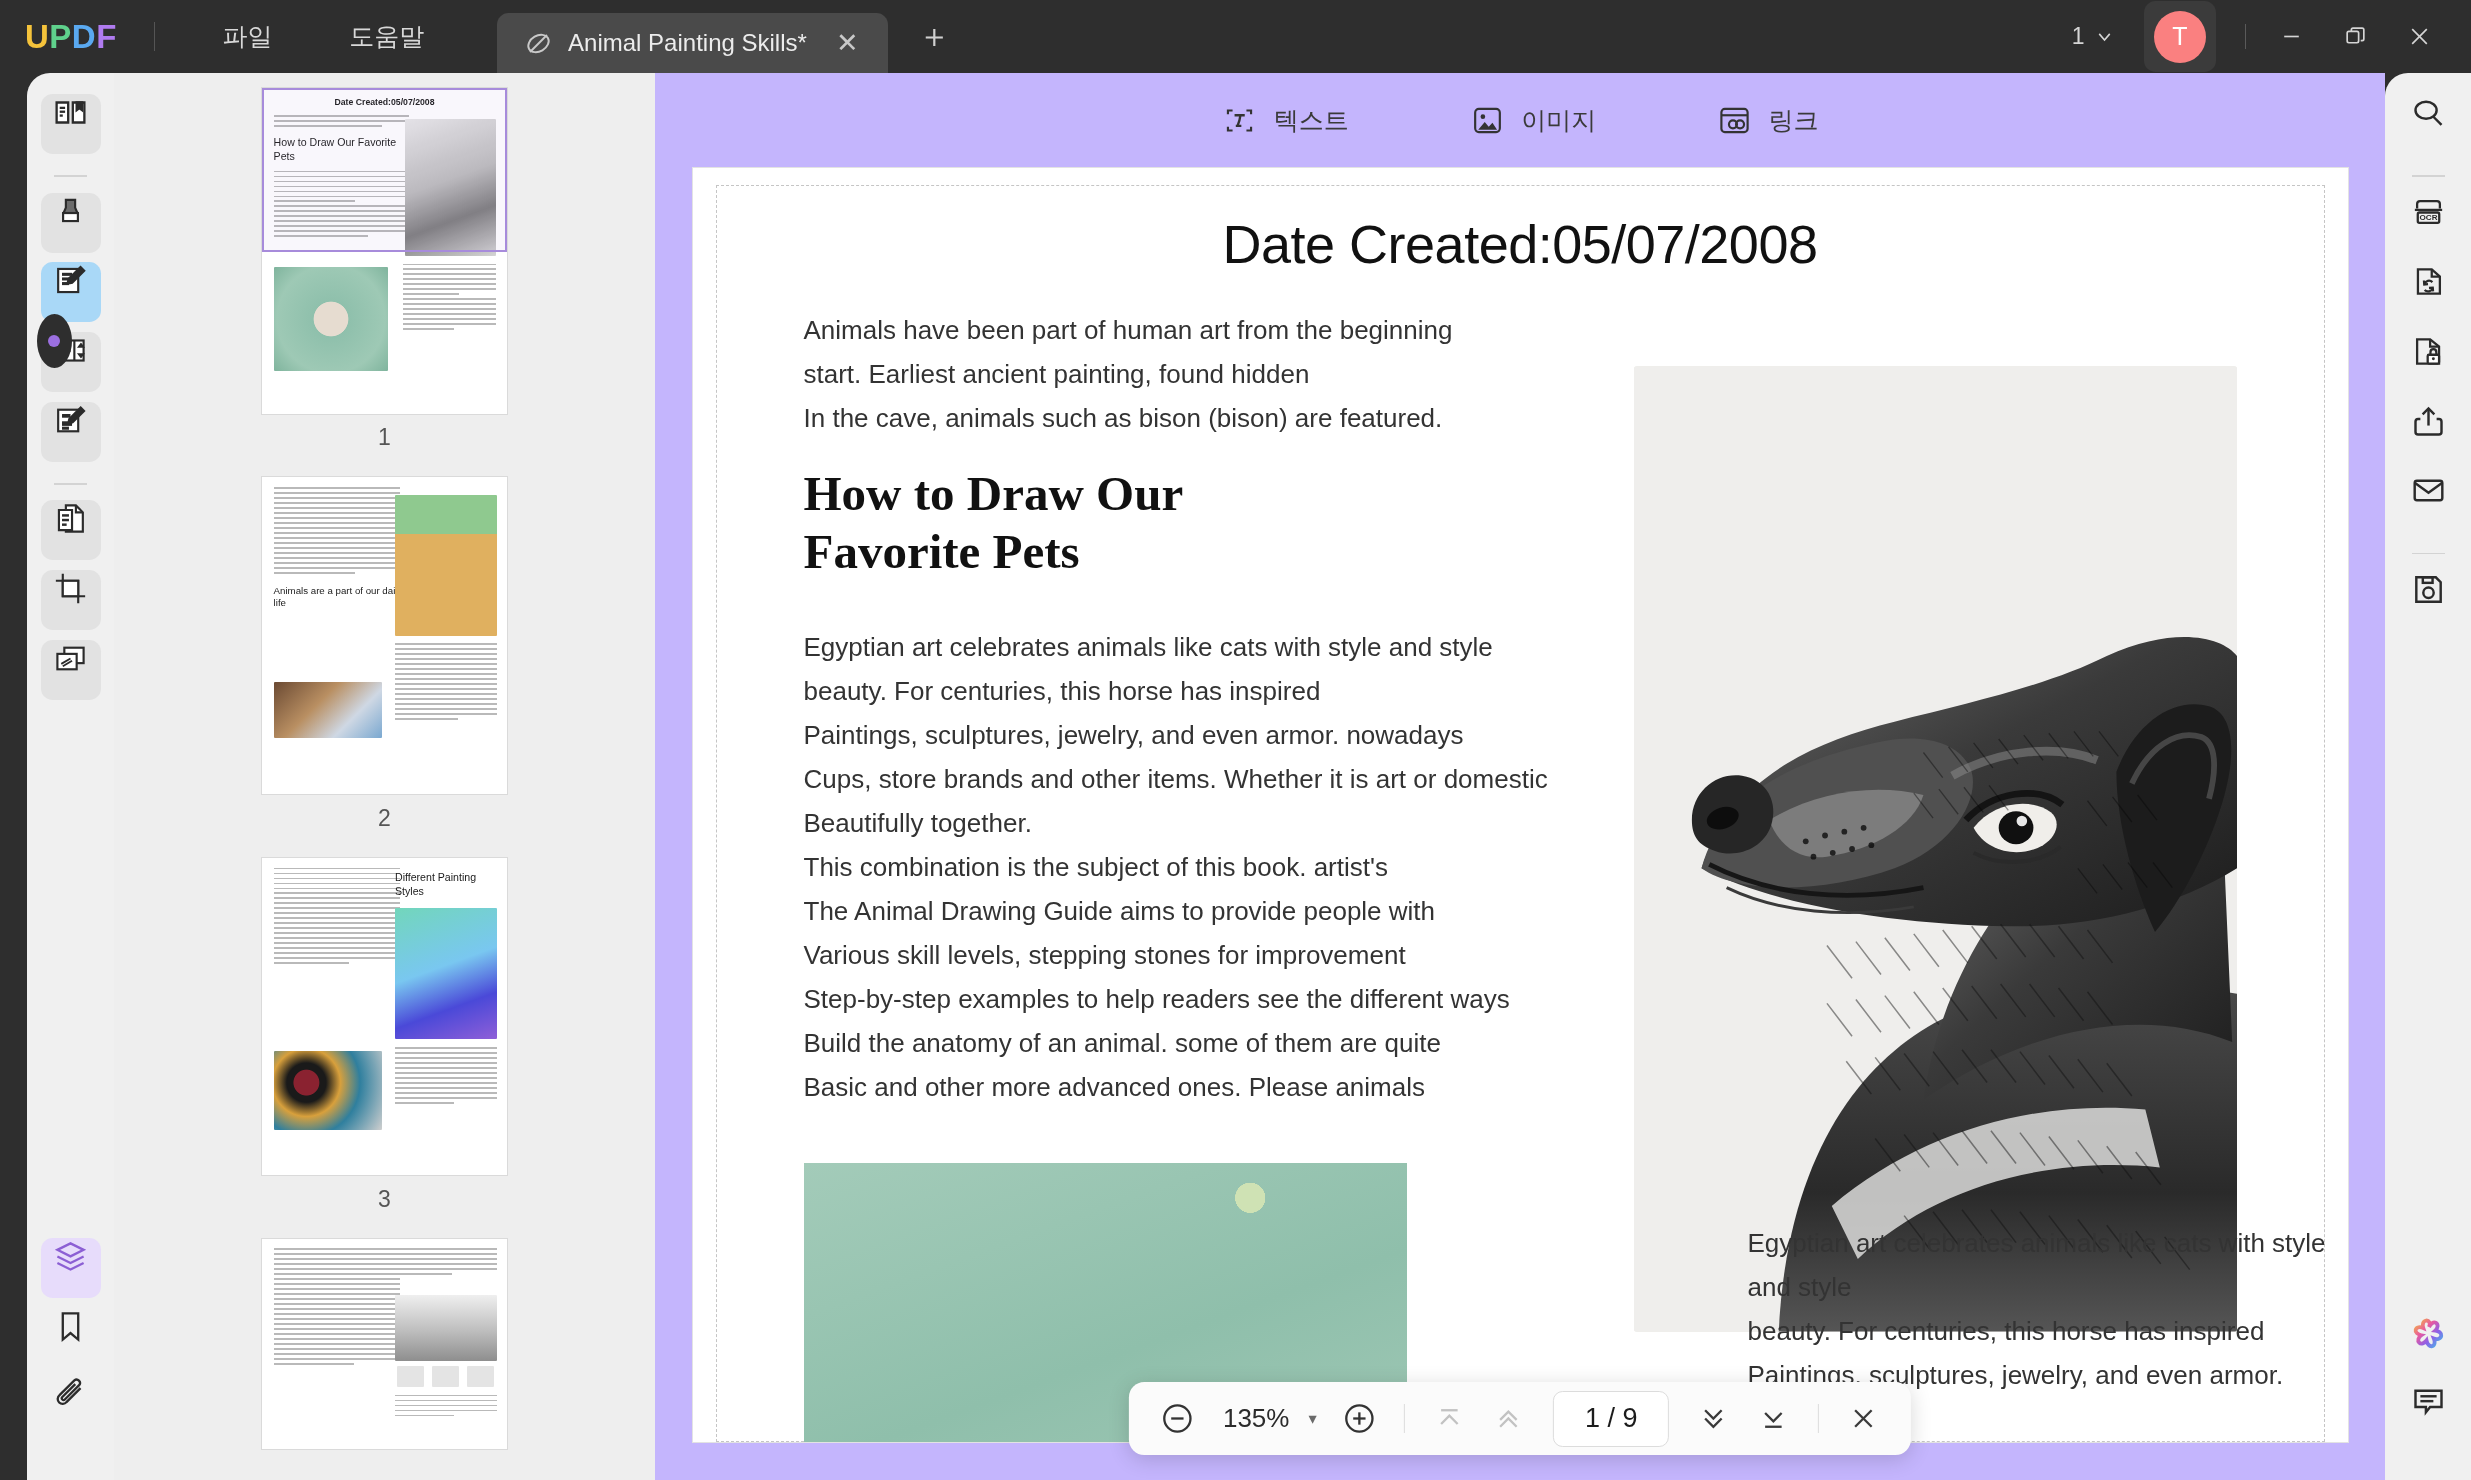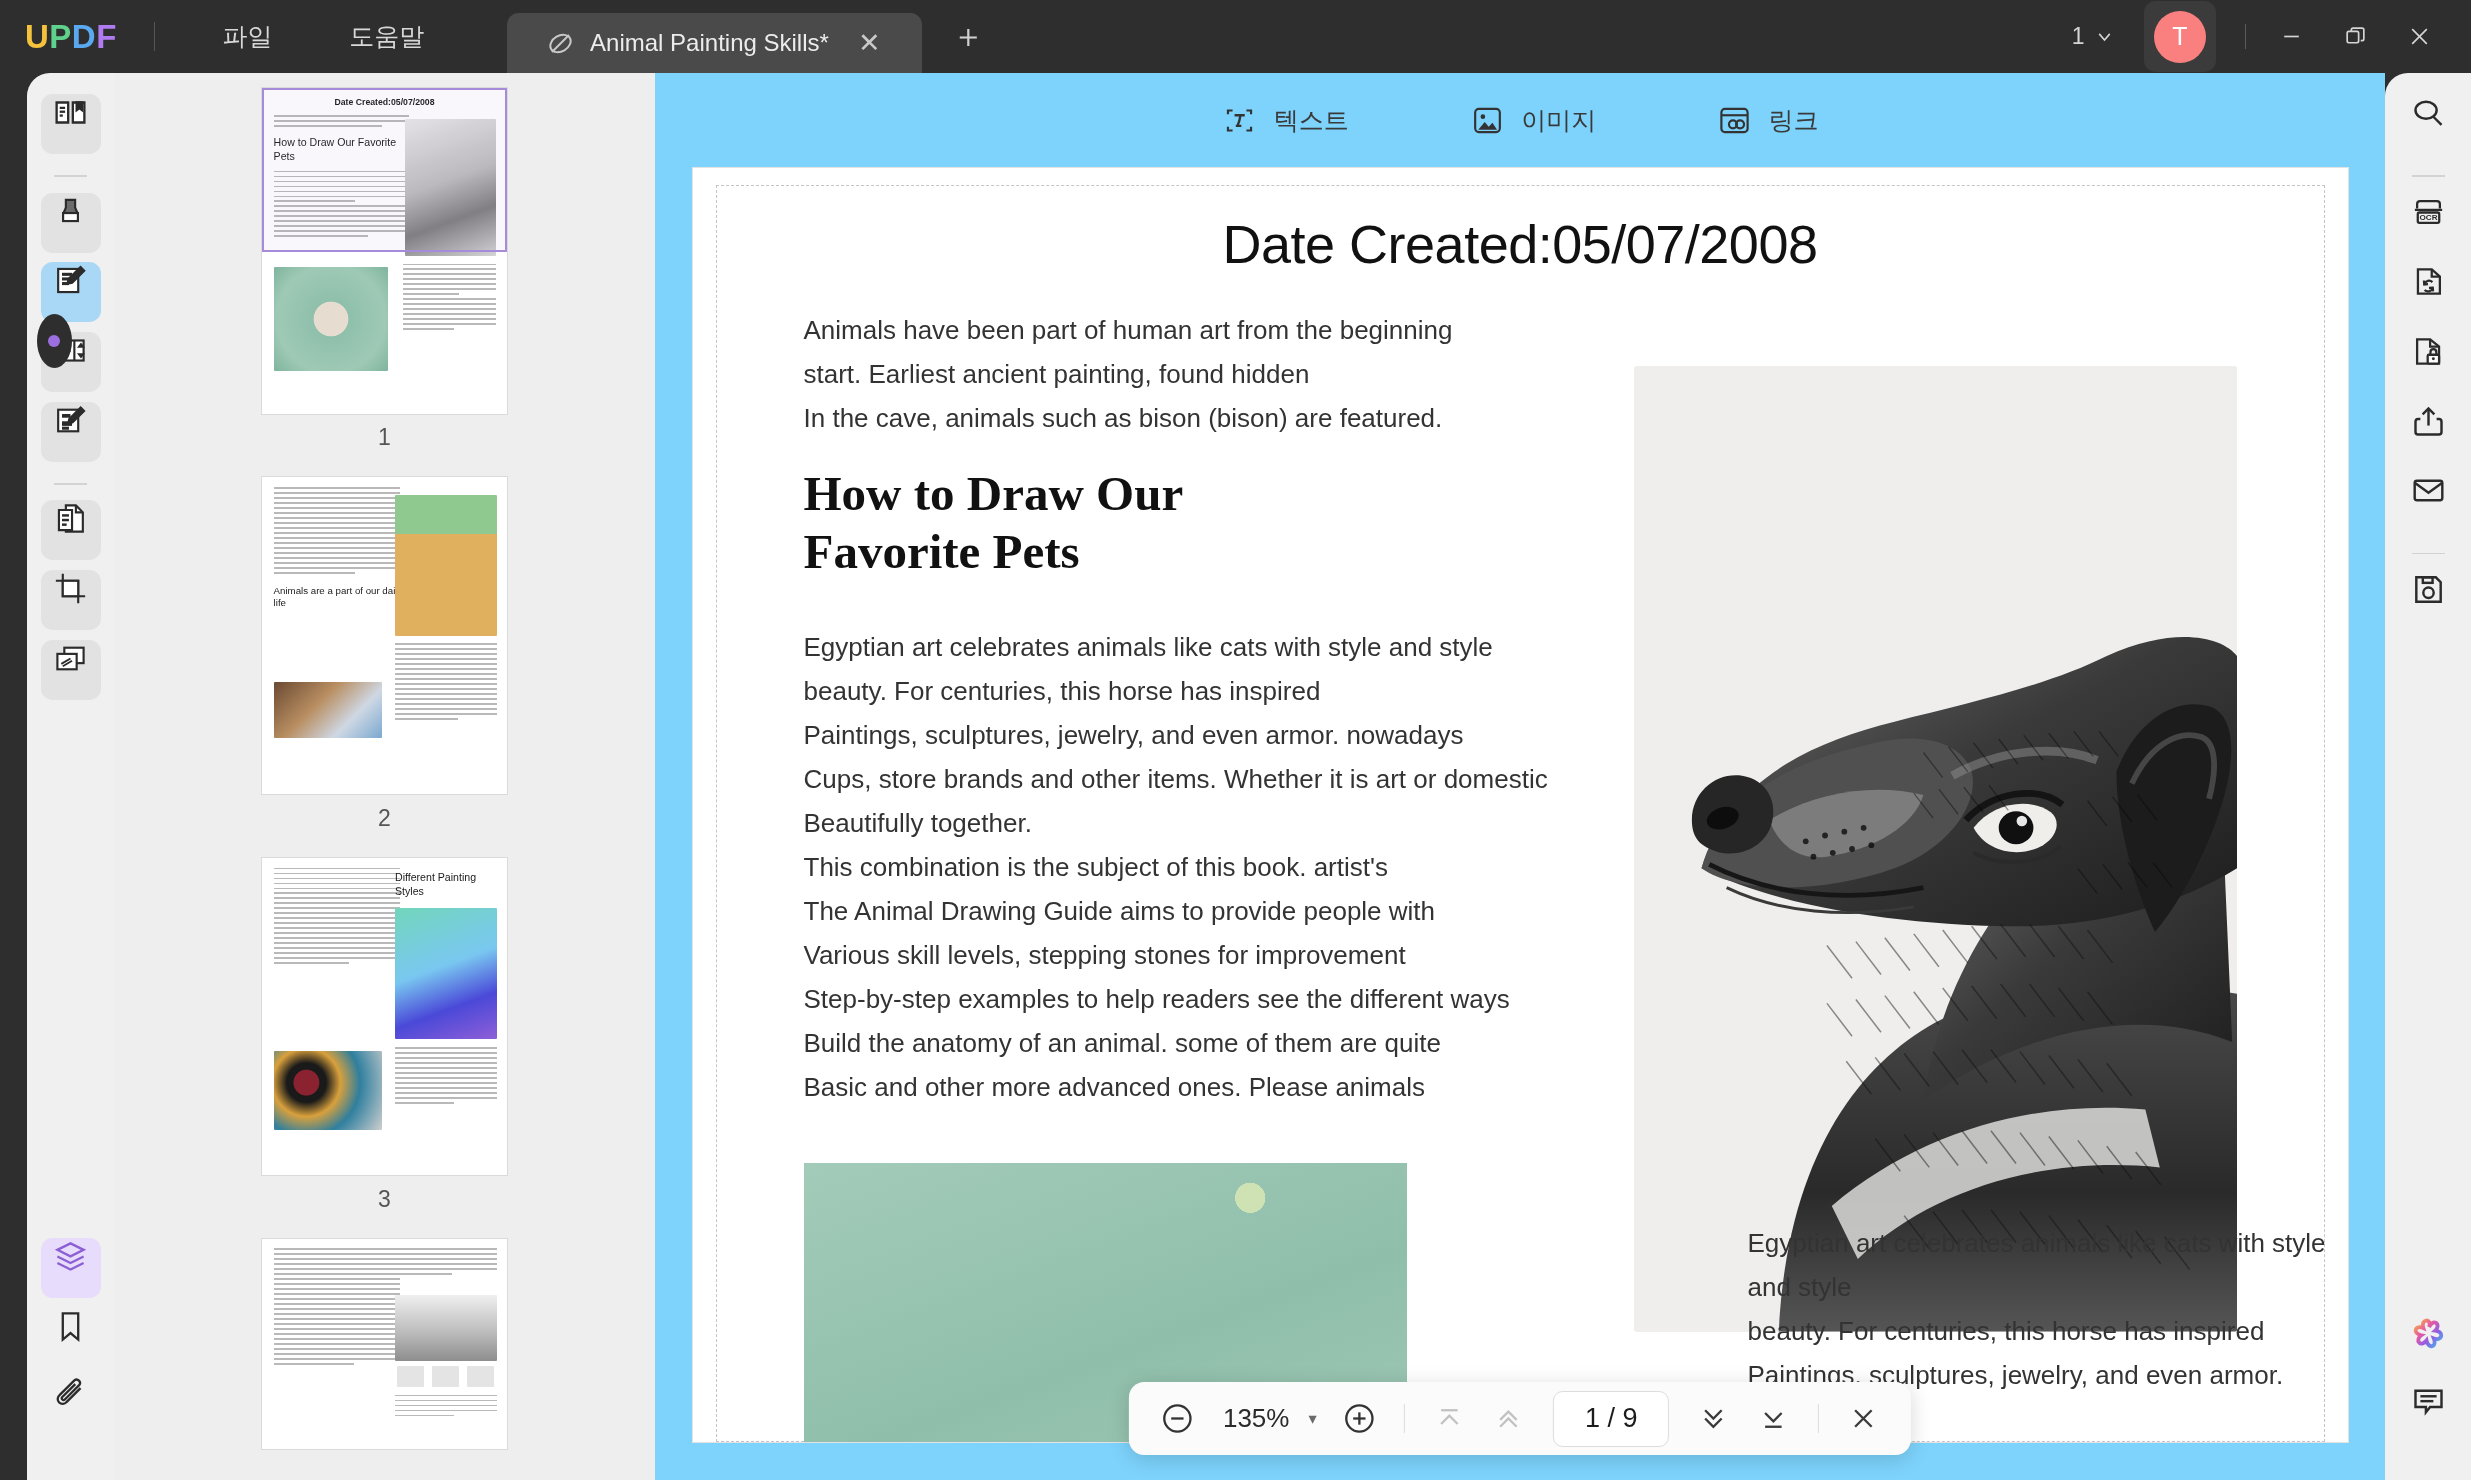--- a/index.html
+++ b/index.html
@@ -30,26 +30,26 @@
 
   .vdiv { width: 1px; height: 29px; background: #555; margin: 0 29px; }
 
   .menu-item {
     color: #d8d8d8; font-size: 25px;
     padding: 7.7px 17.4px; margin: 0 21px;
     cursor: default; white-space: nowrap;
   }
 
   .tab {
-    margin-left: 44px;
+    margin-left: 34px;
     height: 60px; min-width: 357px;
     background: #4a4a4a;
     border-radius: 11.6px 11.6px 0 0;
     display: flex; align-items: center;
-    padding: 0 37px;
+    padding: 0 25px;
     align-self: flex-end;
   }
   .tab-icon {
     width: 33px; height: 33px; margin-right: 13.5px;
     display: flex; align-items: center; justify-content: center;
   }
   .tab-title {
     color: #ececec; font-size: 24px; white-space: nowrap;
     flex: 1;
   }
@@ -164,21 +164,21 @@
   .mini-title { font-size: 8.7px; font-weight: bold; color: #1a1a1a; text-align: center; }
   .mini-h { font-size: 10.6px; font-weight: normal; color: #1a1a1a; line-height: 1.25; }
   .mini-lines { display: flex; flex-direction: column; gap: 3.1px; }
   .mini-lines i { display: block; height: 1.9px; background: #b9b9b9; }
   .mini-img { background: #ddd; border-radius: 1px; }
 
   
   .viewer {
     position: absolute; left: 655px; top: 0;
     width: 1730px; height: 1407px;
-    background: #7dd3fc;
+    background: #c4b5fd;
     overflow: hidden;
   }
   .toolbar-doc {
     position: absolute; top: 0; left: 0; width: 1730px; height: 95px;
     display: flex; align-items: center; justify-content: center;
     gap: 93px;
   }
   .tool {
     display: flex; align-items: center; gap: 15.4px;
     padding: 7.7px 13.5px; border-radius: 9.7px;

